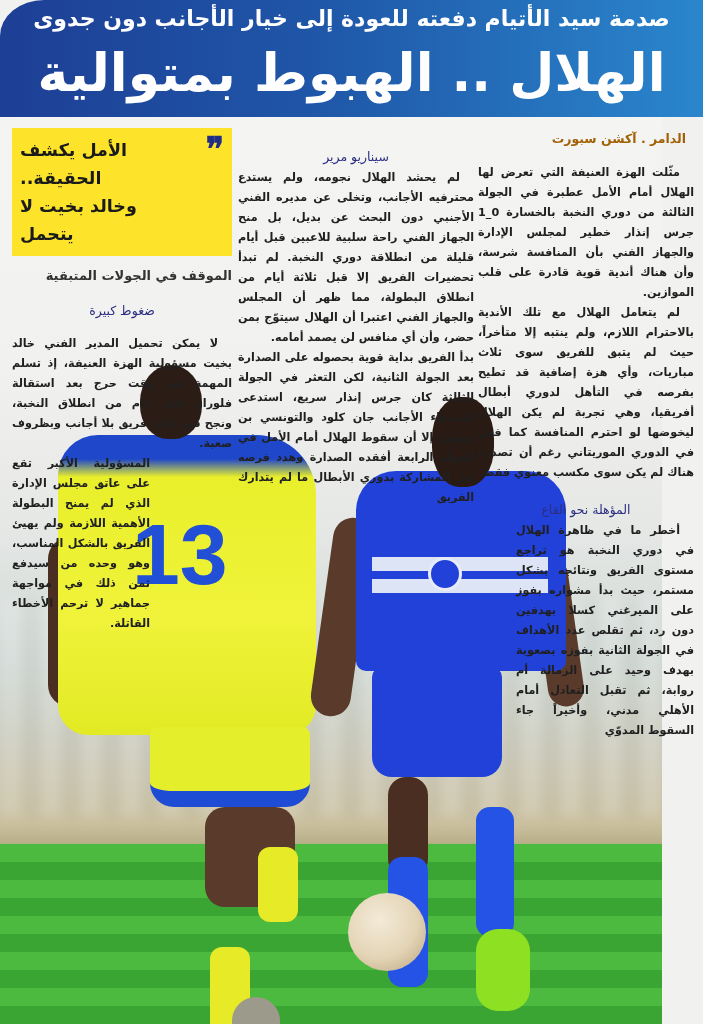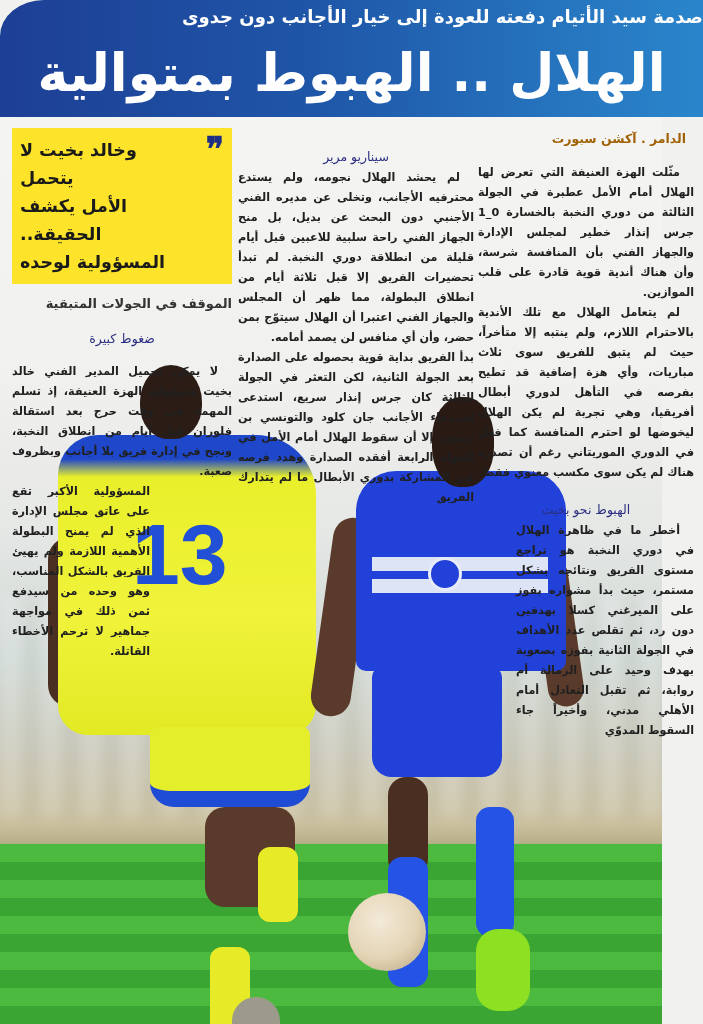--- a/index.html
+++ b/index.html
@@ -13,22 +13,22 @@
 
   
   .header {
     position: absolute; left: 0; top: 0; width: 703px; height: 117px;
     background: linear-gradient(90deg, #1d3f95 0%, #1f56a8 45%, #2a86cc 100%);
     border-top-left-radius: 44px 36px;
     overflow: hidden;
   }
   .header .kicker {
     position: absolute; top: 6px; left: 0; right: 0;
-    text-align: right; color: #fff;
-    font-size: 18px; font-weight: bold; letter-spacing: 0.2px;
+    text-align: center; color: #fff;
+    font-size: 22px; font-weight: bold; letter-spacing: 0.2px;
   }
   .header .headline {
     position: absolute; top: 42px; left: 0; right: 0;
     text-align: center; color: #fff;
     font-size: 52px; font-weight: bold; line-height: 62px;
   }
 
   
   .photo {
     position: absolute; left: 0; top: 117px; width: 662px; height: 907px;
@@ -143,34 +143,33 @@
     <div class="b-sock2"></div>
     <div class="b-boot"></div>
   </div>
   <div class="ball"></div>
 </div>
 
 <div class="col col-right">
   <div class="byline">الدامر . آكشن سبورت</div>
   <p>مثّلت الهزة العنيفة التي تعرض لها الهلال أمام الأمل عطبرة في الجولة الثالثة من دوري النخبة بالخسارة 0_1 جرس إنذار خطير لمجلس الإدارة والجهاز الفني بأن المنافسة شرسة، وأن هناك أندية قوية قادرة على قلب الموازين.</p>
   <p>لم يتعامل الهلال مع تلك الأندية بالاحترام اللازم، ولم ينتبه إلا متأخراً، حيث لم يتبق للفريق سوى ثلاث مباريات، وأي هزة إضافية قد تطيح بفرصه في التأهل لدوري أبطال أفريقيا، وهي تجربة لم يكن الهلال ليخوضها لو احترم المنافسة كما فعل في الدوري الموريتاني رغم أن تصدره هناك لم يكن سوى مكسب معنوي فقط.</p>
-  <h3 class="sec2">الهبوط نحو بخيت</h3>
+  <h3 class="sec2">المؤهلة نحو القاع</h3>
   <p style="padding-left:38px;">أخطر ما في ظاهرة الهلال في دوري النخبة هو تراجع مستوى الفريق ونتائجه بشكل مستمر، حيث بدأ مشواره بفوز على الميرغني كسلا بهدفين دون رد، ثم تقلص عدد الأهداف في الجولة الثانية بفوزه بصعوبة بهدف وحيد على الزمالة أم روابة، ثم تقبل التعادل أمام الأهلي مدني، وأخيراً جاء السقوط المدوّي</p>
 </div>
 
 <div class="col col-mid">
   <h3>سيناريو مرير</h3>
   <p>لم يحشد الهلال نجومه، ولم يستدع محترفيه الأجانب، وتخلى عن مديره الفني الأجنبي دون البحث عن بديل، بل منح الجهاز الفني راحة سلبية للاعبين قبل أيام قليلة من انطلاقة دوري النخبة. لم تبدأ تحضيرات الفريق إلا قبل ثلاثة أيام من انطلاق البطولة، مما ظهر أن المجلس والجهاز الفني اعتبرا أن الهلال سيتوّج بمن حضر، وأن أي منافس لن يصمد أمامه.</p>
   <p style="text-indent:0;">بدأ الفريق بداية قوية بحصوله على الصدارة بعد الجولة الثانية، لكن التعثر في الجولة الثالثة كان جرس إنذار سريع، استدعى استدعاء الأجانب جان كلود والتونسي بن زيتون، إلا أن سقوط الهلال أمام الأمل في الجولة الرابعة أفقده الصدارة وهدد فرصه في المشاركة بدوري الأبطال ما لم يتدارك الفريق</p>
 </div>
 
 <div class="col col-left">
   <div class="quote-box">
     <span class="quote-mark">❞</span>
+    <span class="qline">الأمل يكشف الحقيقة..</span>
     <span class="qline">وخالد بخيت لا يتحمل</span>
-    <span class="qline">الأمل يكشف الحقيقة..</span>
-    <span class="qline">المسؤولية لوحده</span>
   </div>
   <div class="subhead-plain">الموقف في الجولات المتبقية</div>
   <h3>ضغوط كبيرة</h3>
   <p>لا يمكن تحميل المدير الفني خالد بخيت مسؤولية الهزة العنيفة، إذ تسلم المهمة في وقت حرج بعد استقالة فلوران قبل أيام من انطلاق النخبة، ونجح في إدارة فريق بلا أجانب وبظروف صعبة.</p>
   <p class="shrink" style="margin-right:auto; margin-left:0; text-indent:0; ">المسؤولية الأكبر تقع على عاتق مجلس الإدارة الذي لم يمنح البطولة الأهمية اللازمة ولم يهيئ الفريق بالشكل المناسب، وهو وحده من سيدفع ثمن ذلك في مواجهة جماهير لا ترحم الأخطاء القاتلة.</p>
 </div>
 
 </body></html>

